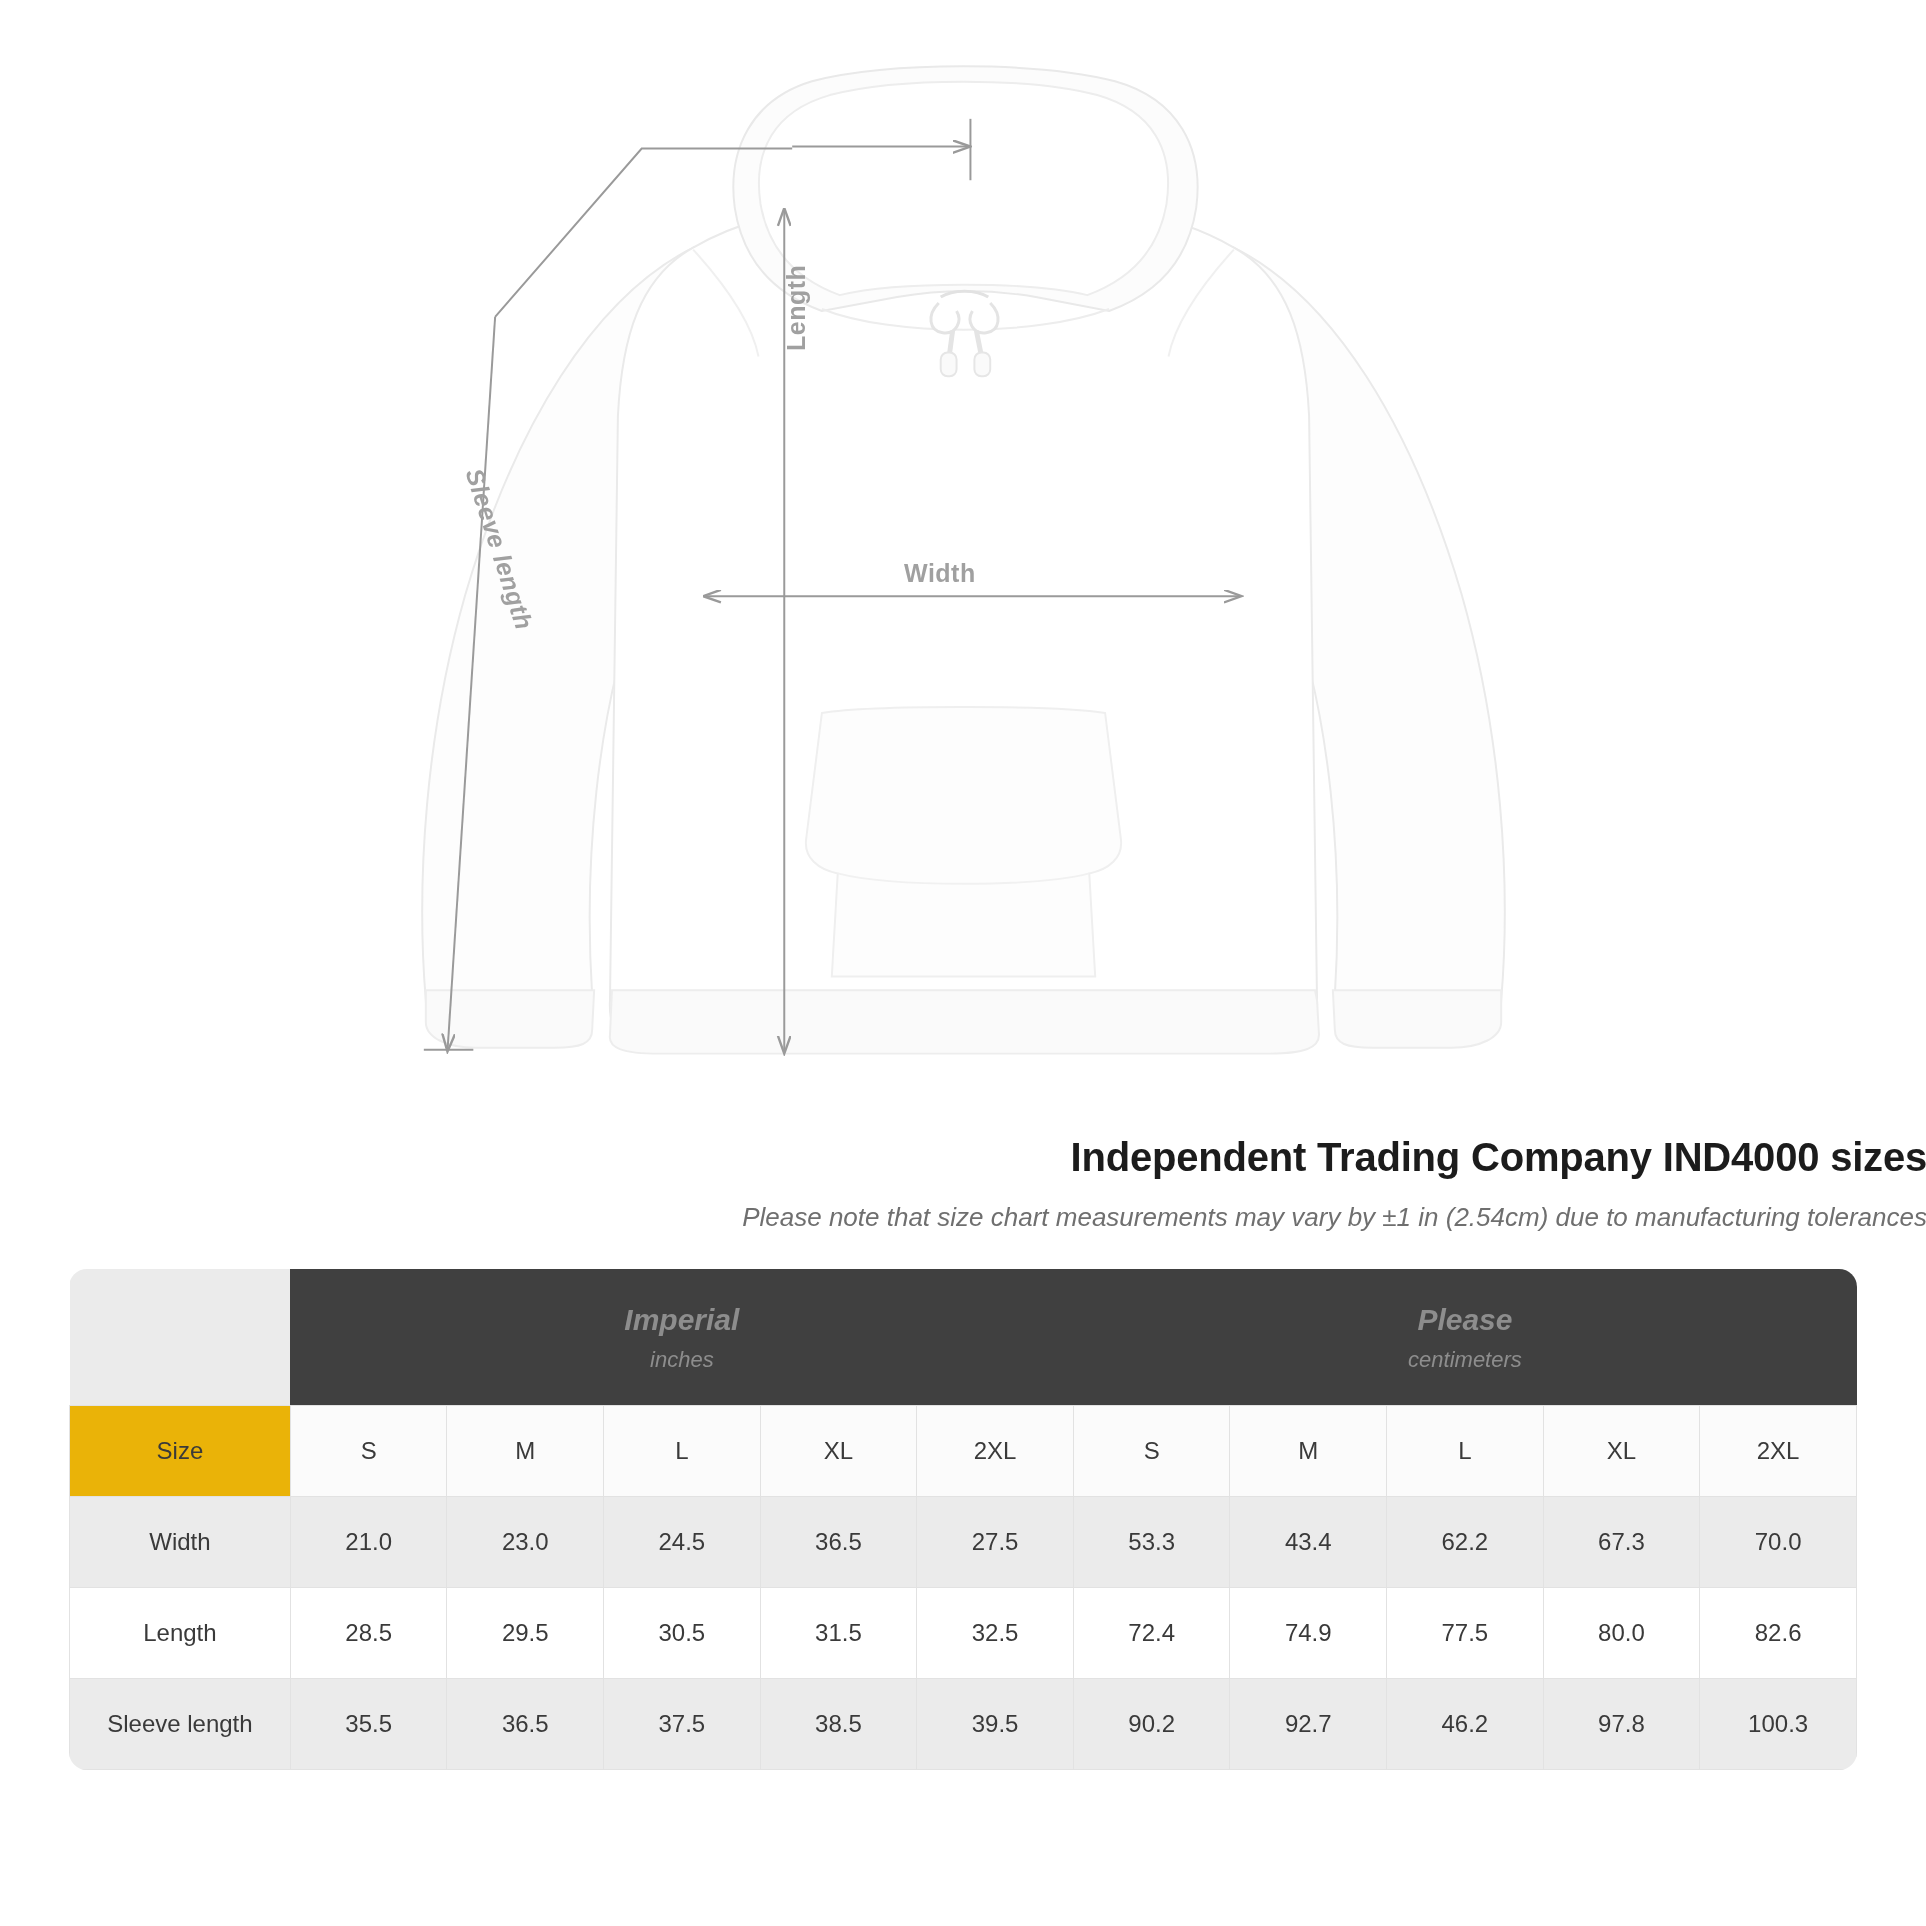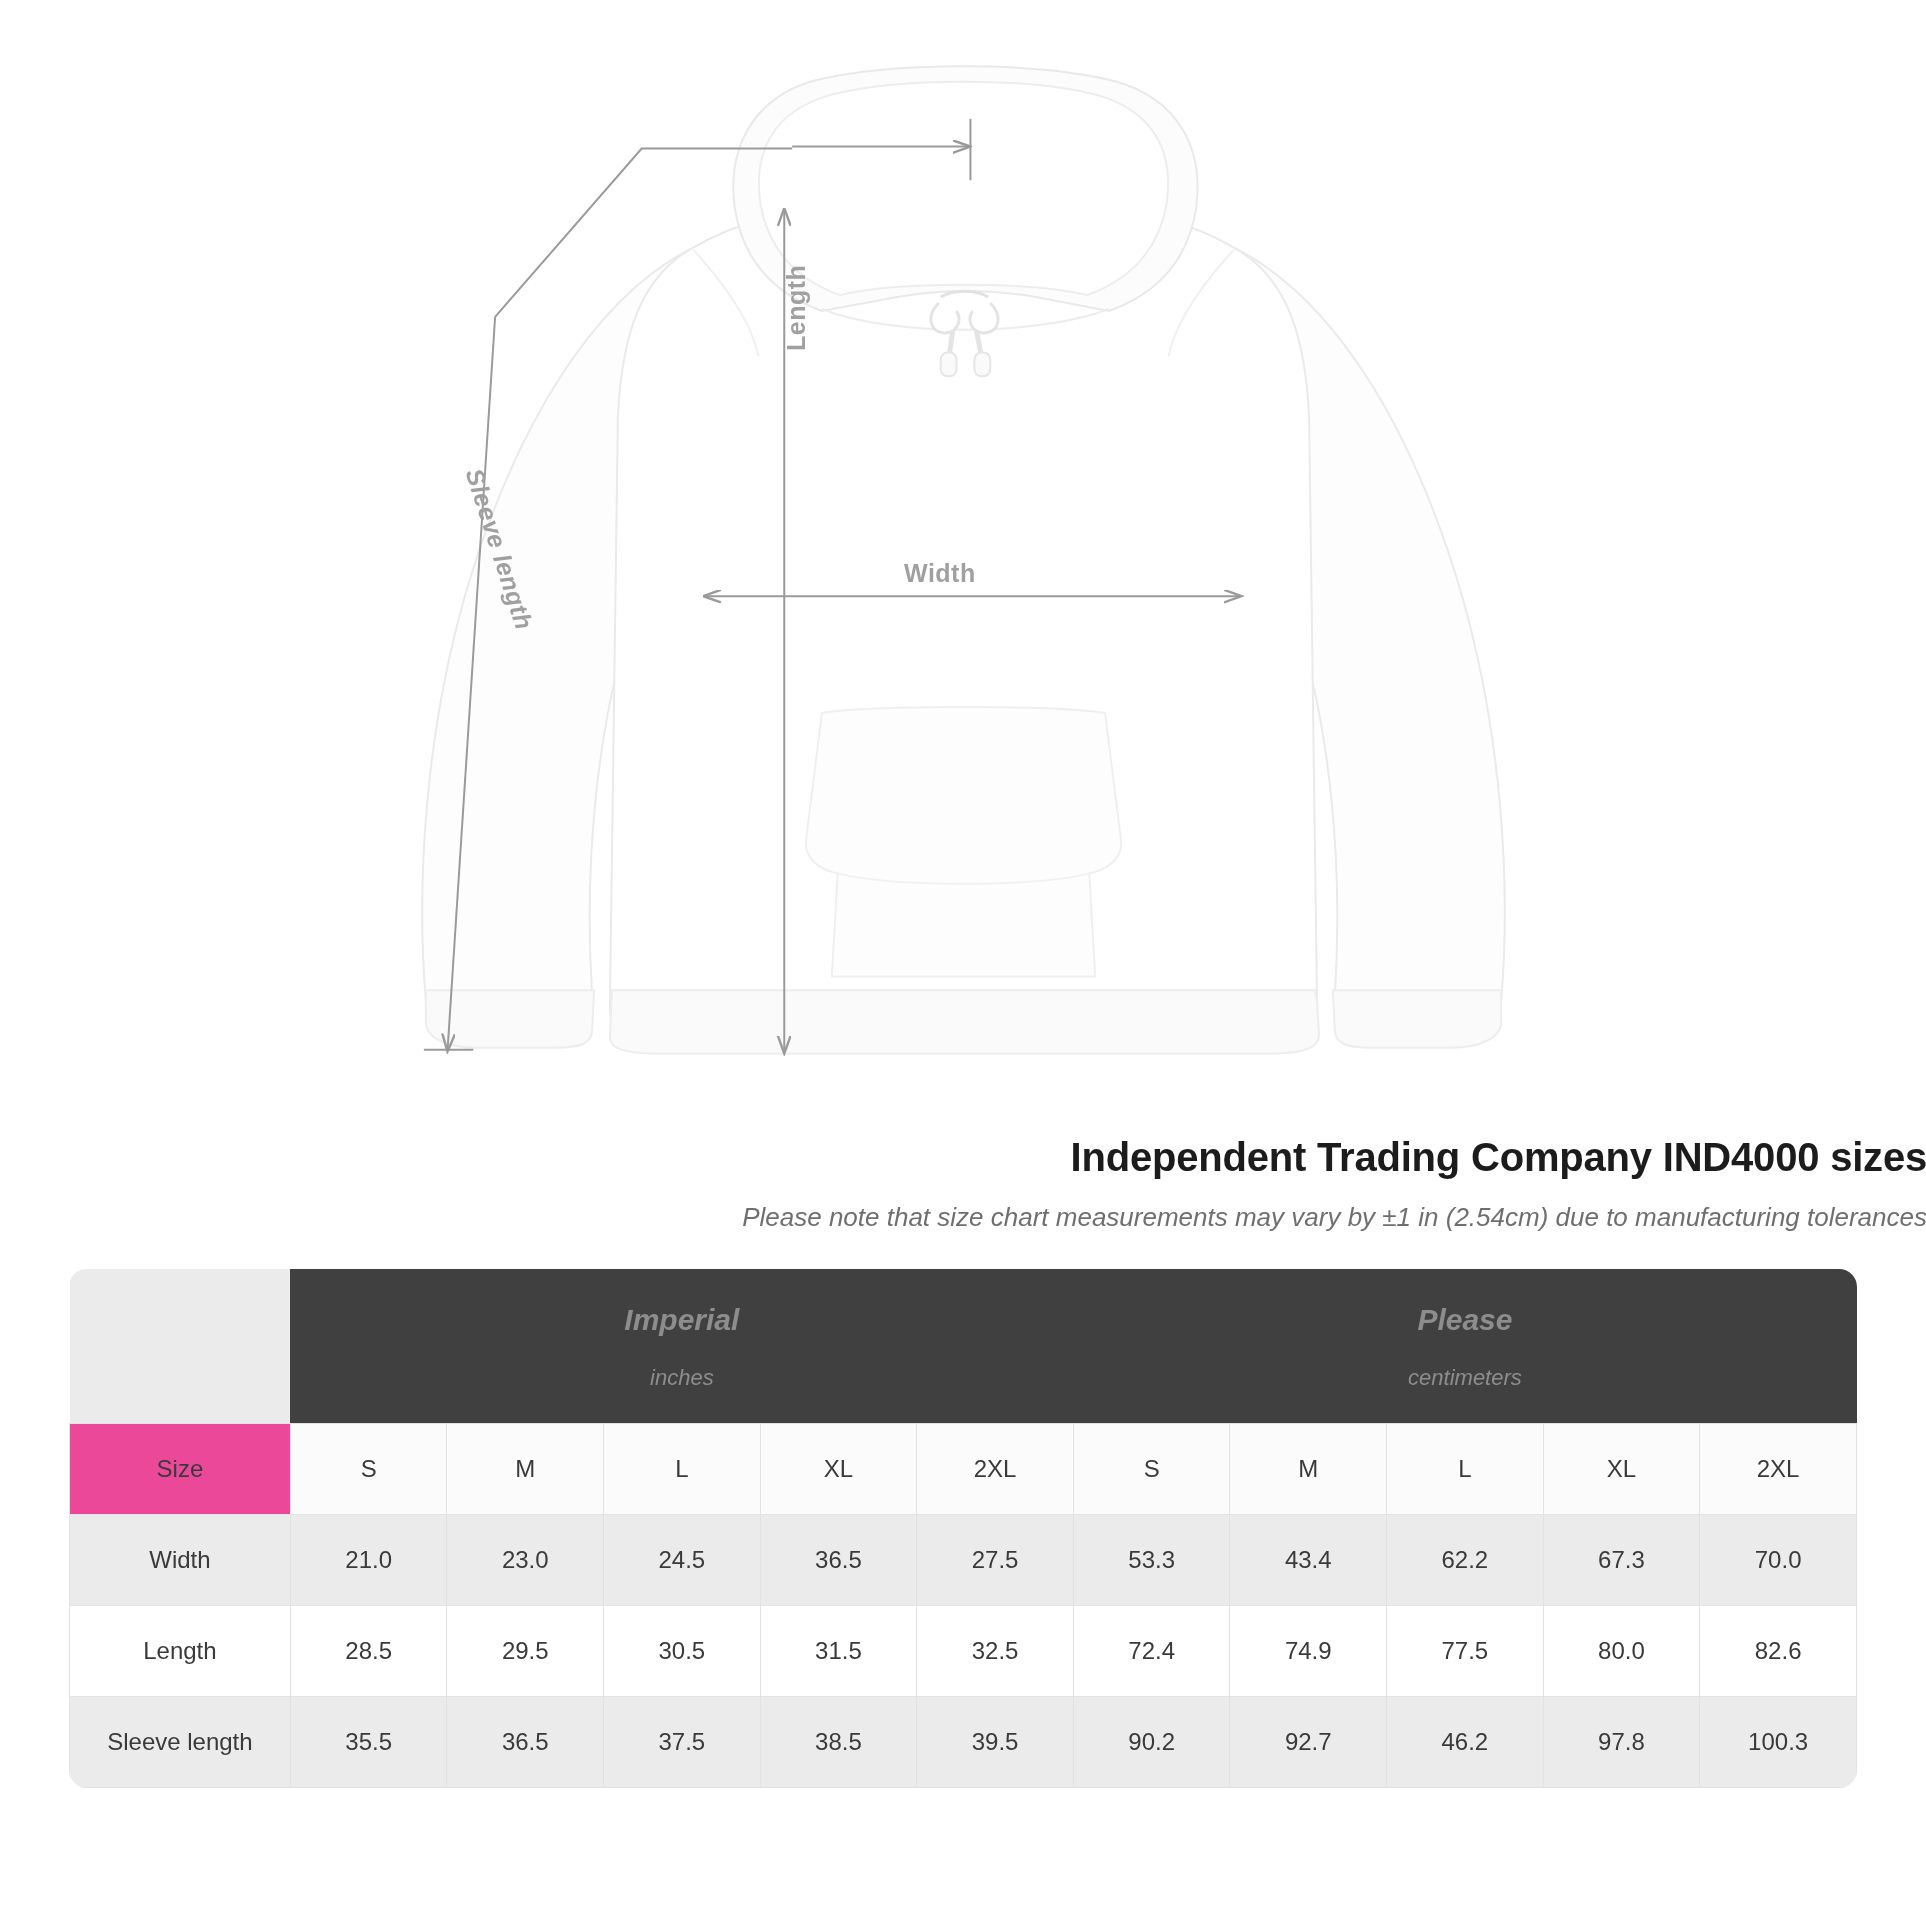--- a/index.html
+++ b/index.html
@@ -95,32 +95,32 @@
   .unit-system {
     font-size: 30px;
     font-weight: bold;
     font-style: italic;
     color: #8d8d8d;
   }
   .unit-sub {
     font-size: 22px;
     font-style: italic;
     color: #8d8d8d;
-    margin-top: 28px;
+    margin-top: 10px;
   }
   .corner-cell { background: #ebebeb; border: none !important; }
 
   .head-row td {
     background: #fbfbfb;
     font-weight: bold;
     color: #4a4a4a;
     height: 91px;
     font-size: 24px;
   }
-  .head-row td.rowlabel { background: #ec4899; }
+  .head-row td.rowlabel { background: #eab308; }
 
   tr.shaded td { background: #ebebeb; }
   tr.plain td { background: #ffffff; }
 
   td.rowlabel {
     font-weight: bold;
     color: #4a4a4a;
     font-size: 25px;
   }
   tbody td { height: 91px; }

